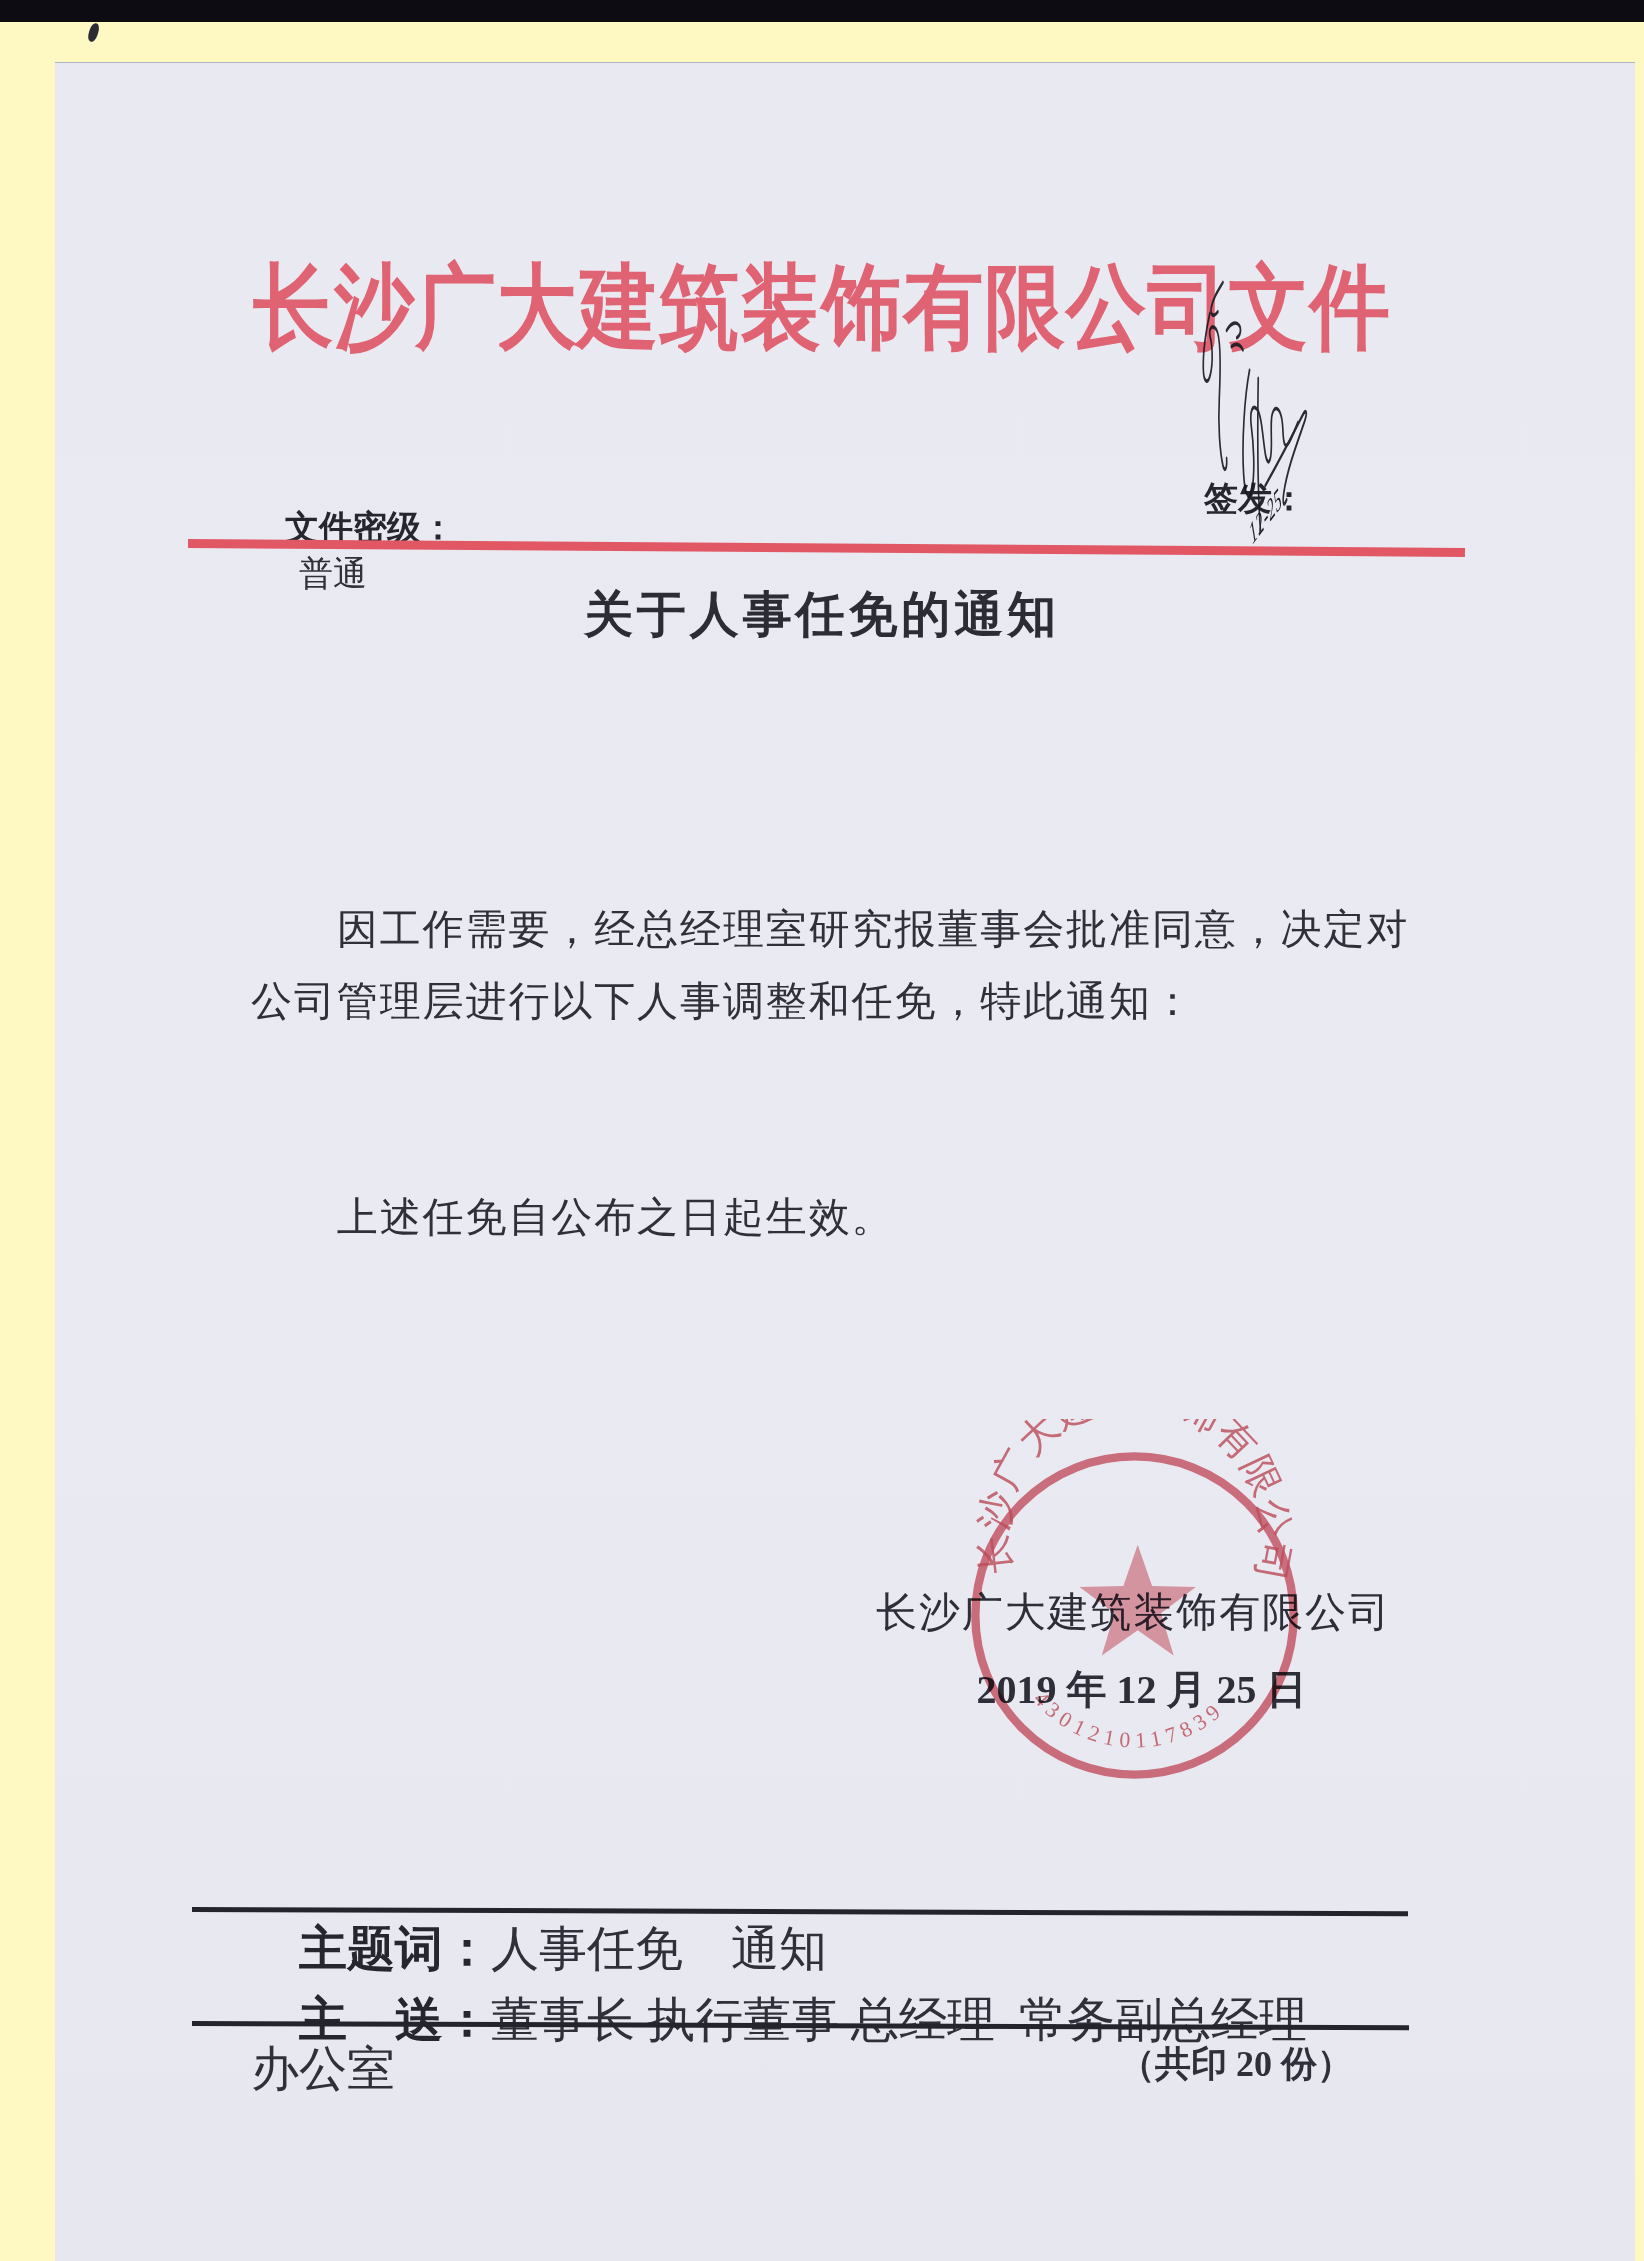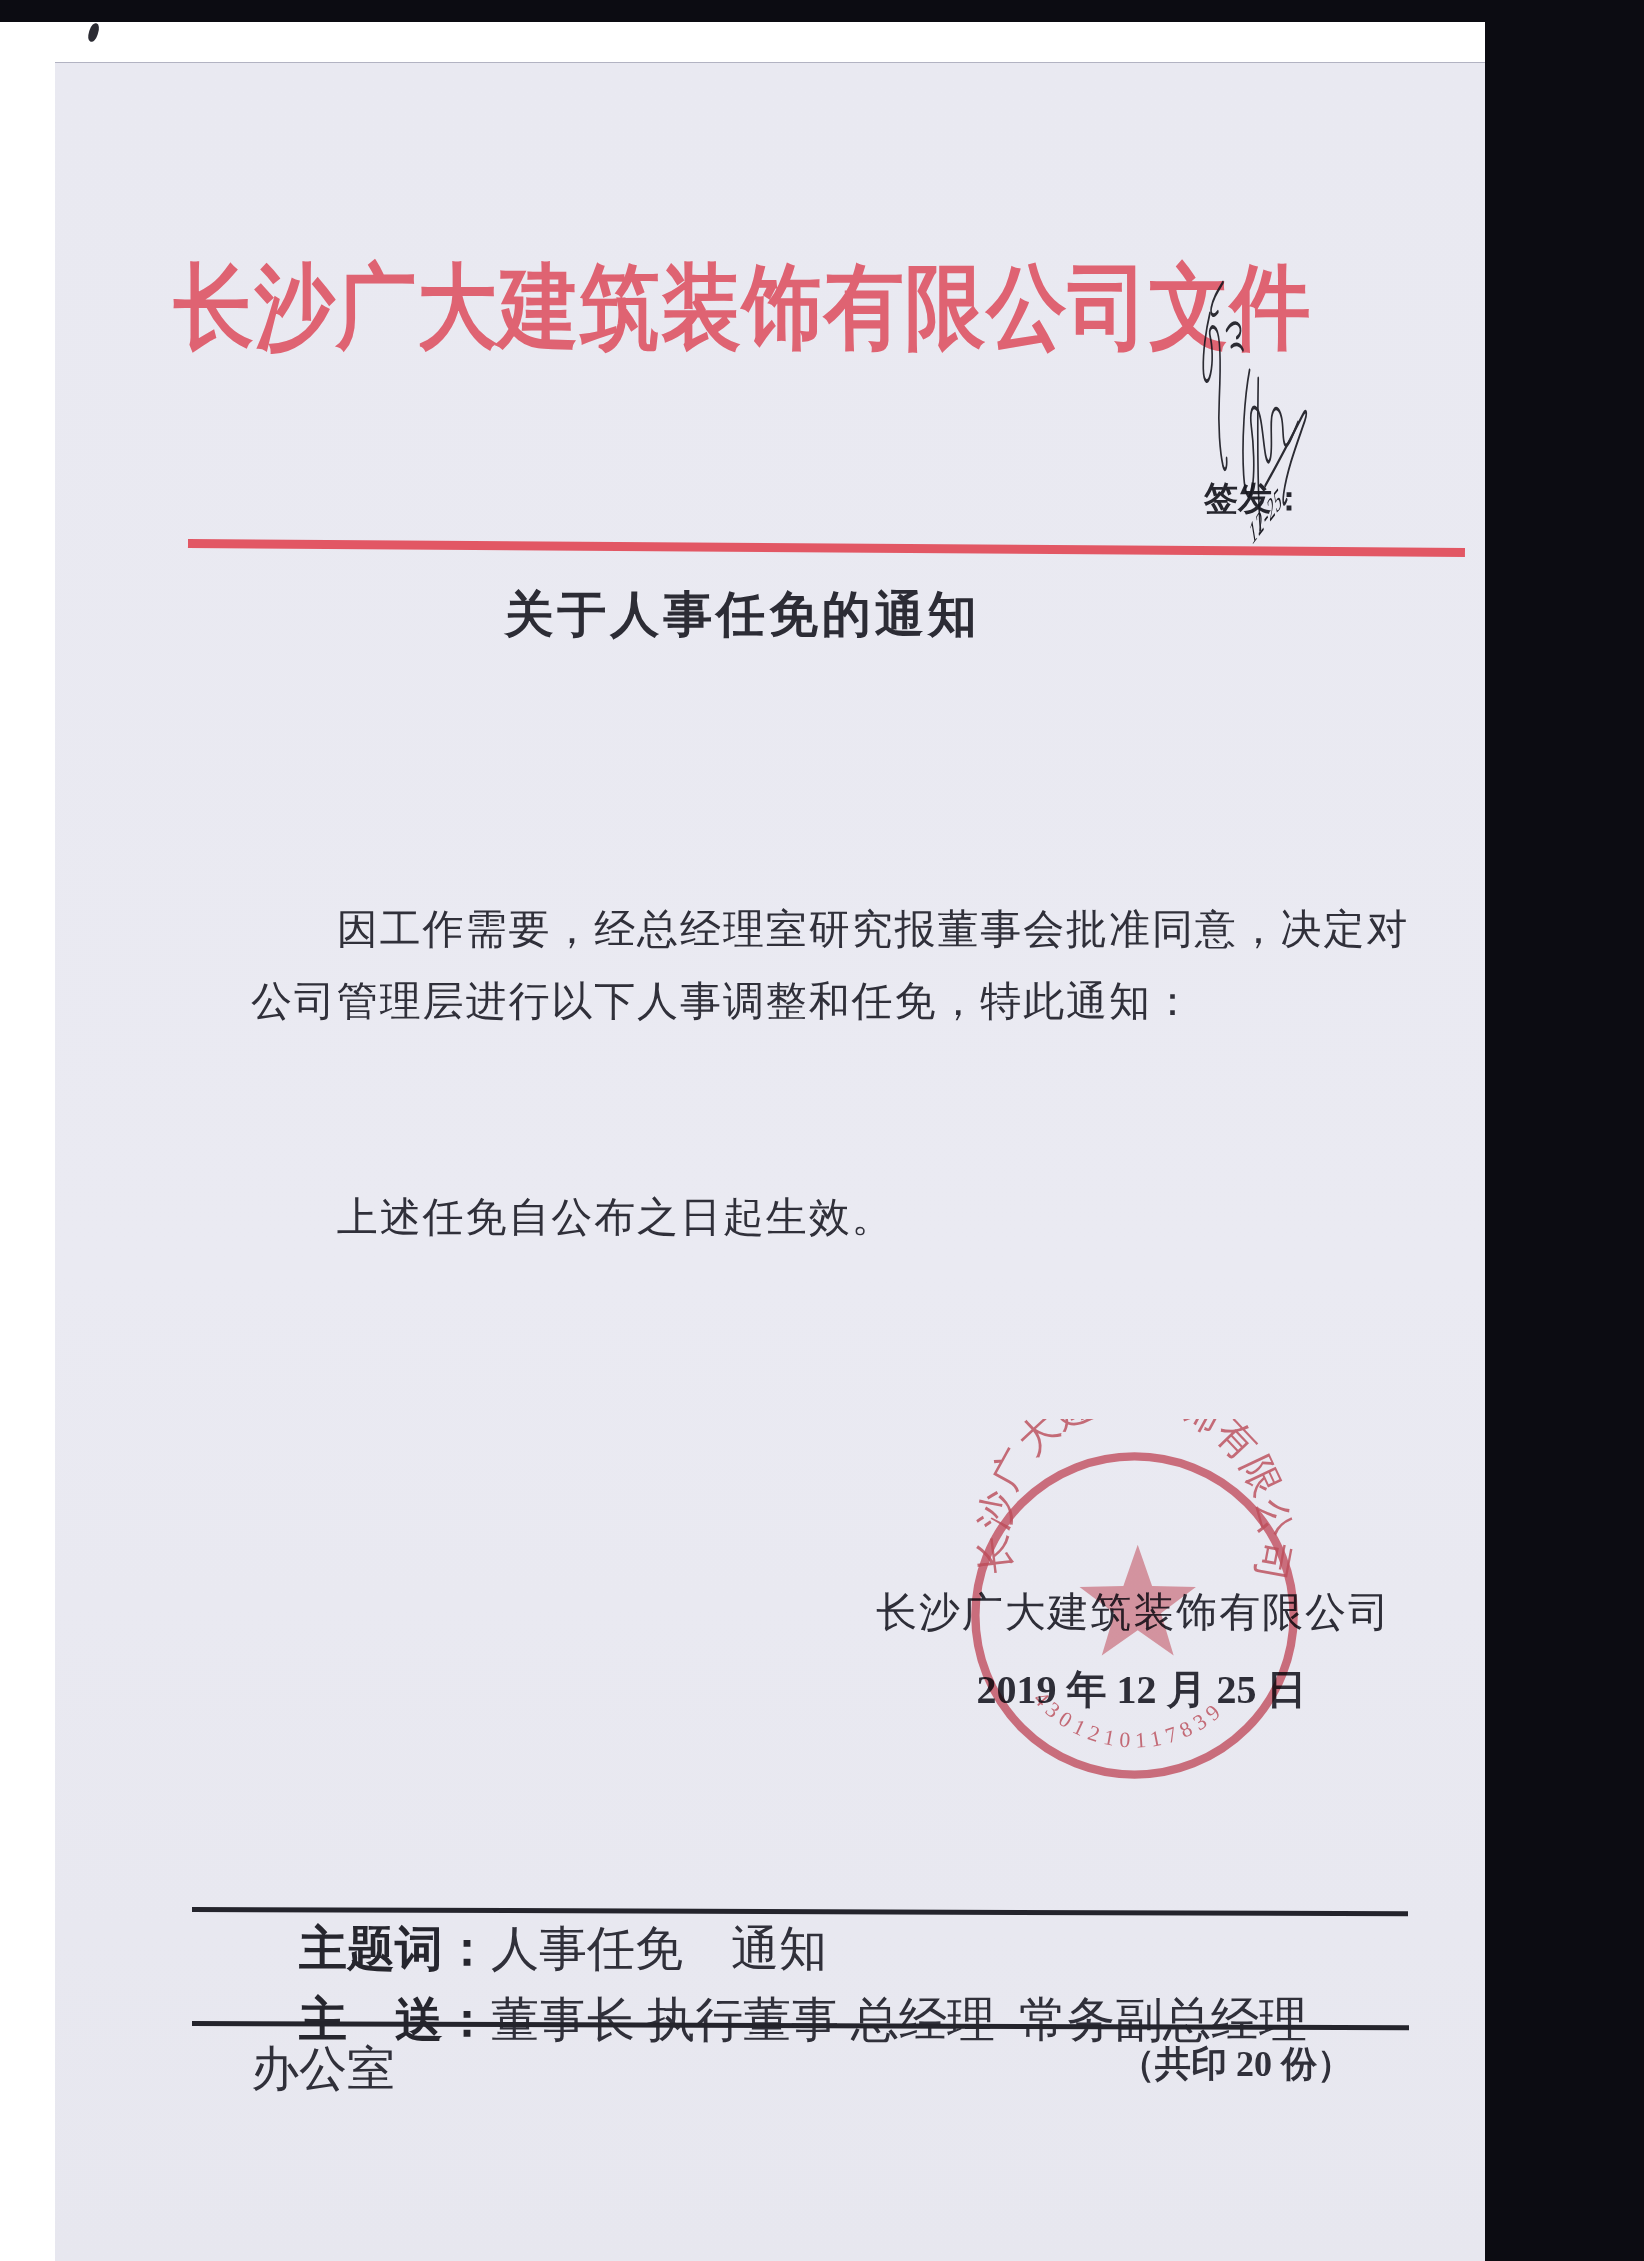--- a/index.html
+++ b/index.html
@@ -1,16 +1,16 @@
 <!DOCTYPE html>
 <html style="font-size:10.3px"><head>
 <meta charset="utf-8">
 <style>
   html,body{margin:0;padding:0;background:#0c0c12;}
-  #canvas{position:relative;width:1485px;height:2261px;background:#ffffff;overflow:hidden;
+  #canvas{position:relative;width:1644px;height:2261px;background:#fef9c3;overflow:hidden;
           font-family:"Liberation Serif",serif;color:#30303a;}
   .scan-top{position:absolute;left:0;top:0;width:1644px;height:22px;background:#0c0c12;}
   .paper{position:absolute;left:55px;top:62px;width:1580px;height:2199px;
          background:linear-gradient(180deg,#e9e9f1 0%,#eaeaf2 55%,#e7e7ef 100%);
          border-top:1.3px solid #b2b3c2;}
   .speck{position:absolute;left:89px;top:23px;width:9px;height:19.3px;background:#2b2b33;
          border-radius:45%;transform:rotate(18deg);}
   .abs{position:absolute;}
   .center{left:0;right:0;text-align:center;}
   .org-title{top:246px;font-size:80px;font-weight:700;color:#df6372;letter-spacing:1.3px;
@@ -40,20 +40,24 @@
 <body>
 
 <div id="canvas">
   <div class="paper"></div>
   <div class="scan-top"></div>
   <div class="speck"></div>
 
   <div class="abs center org-title">长沙广大建筑装饰有限公司文件</div>
 
 
+  <div class="abs row-meta">
+    <span class="label-bold">文件密级：</span>
+    <span class="meta-value">普通</span>
+  </div>
 
   <div class="abs sign-label label-bold">签发：</div>
 
   <svg class="abs sig-svg" width="464" height="464" viewBox="1830 420 2550 1140" preserveAspectRatio="none">
     <g fill="none" stroke="#17171f" stroke-width="9" stroke-linecap="round" opacity="0.9">
       <path d="M 2066 448 C 2040 468, 2012 486, 2002 510 C 1994 530, 2016 534, 2038 520"></path>
       <path d="M 1994 524 C 1972 566, 1956 618, 1958 660 C 1960 696, 1984 700, 1998 672
                C 2012 644, 2008 604, 1996 582 C 1986 560, 2008 550, 2030 564
                C 2054 582, 2054 650, 2046 732 C 2038 802, 2050 866, 2066 898
                C 2076 916, 2090 906, 2086 880"></path>

